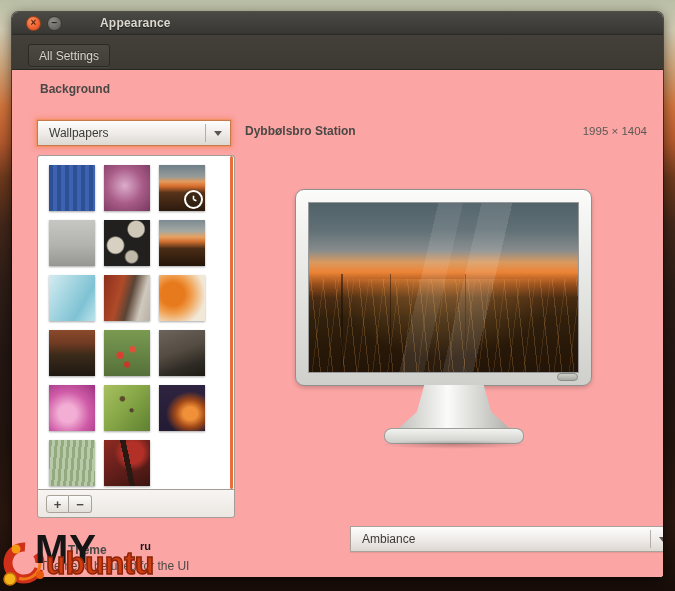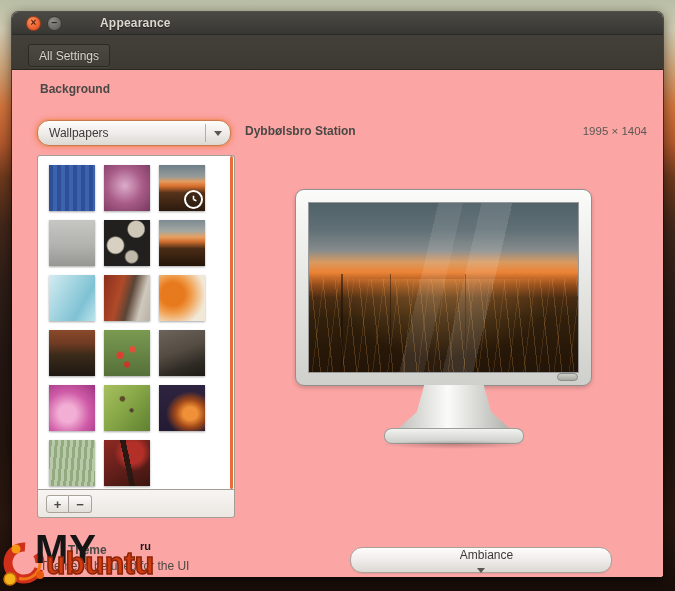--- a/index.html
+++ b/index.html
@@ -55,35 +55,35 @@
 
   .content { position:absolute; left:0; top:58px; right:0; bottom:0; background:#fca5a5; }
 
   .section-heading { position:absolute; font-size:12px; font-weight:bold; color:#4a4844; }
   .h-background { left:28px; top:12px; }
   .h-theme { left:28px; top:473px;padding-left:28px; }
   .theme-desc { position:absolute; left:28px; top:489px; font-size:12px; color:#4c4a46; }
 
   
   .combo {
-    position:absolute; height:26px; border-radius:12px;
+    position:absolute; height:26px; border-radius:0;
     background:linear-gradient(#fdfdfc,#efeceA 50%,#dcd8d2);
     border:1px solid #a8a29a;
     display:flex; align-items:center; font-size:12px; color:#3c3a36;
     box-shadow:0 1px 1px rgba(0,0,0,.08);
   }
   .combo .lbl { padding-left:11px; flex:1; }
   .combo .sep { width:1px; align-self:stretch; background:#b4aea6; margin:3px 0; }
   .combo .arrowbox { width:24px; display:flex; align-items:center; justify-content:center; }
   .combo .arrow { width:0; height:0; border-left:4px solid transparent;
     border-right:4px solid transparent; border-top:5px solid #5a5752; }
   .combo-wallpapers { left:25px; top:50px; width:194px;
     border-color:#c87a4e;
     box-shadow:0 0 0 1px rgba(240,140,80,.55), 0 0 5px 2px rgba(238,120,56,.45); }
-  .combo-theme { left:338px; top:477px; width:262px;flex-direction:column; }
+  .combo-theme { left:338px; top:456px; width:326px; }
 
   
   .wall-list {
     position:absolute; left:25px; top:85px; width:198px; height:334px;
     background:#ffffff; border:1px solid #a39d95; border-bottom:none;
     border-radius:3px 3px 0 0; overflow:hidden;
   }
   .grid { position:absolute; left:11px; top:9px; width:170px;
     display:grid; grid-template-columns:repeat(3,46px); gap:9px; }
   .thumb { width:46px; height:46px; position:relative;

